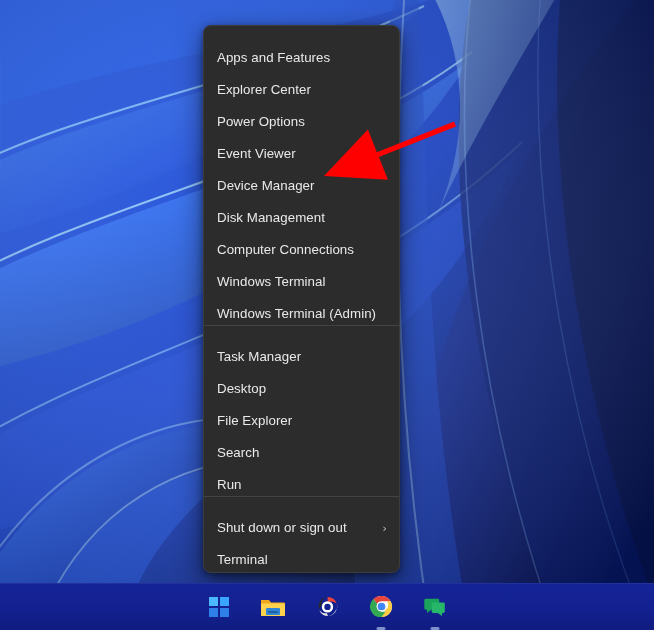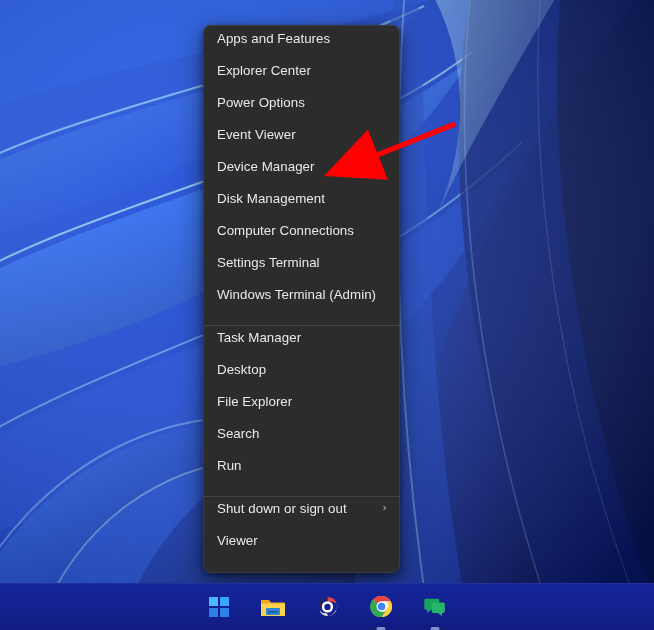--- a/index.html
+++ b/index.html
@@ -36,21 +36,21 @@
     background:#2c2c2c;
     border:1px solid #3c3c3c;
     border-radius:8px;
     box-shadow:0 8px 26px rgba(0,0,0,0.50), 0 2px 6px rgba(0,0,0,0.40);
     padding:6px 0 6px 0;
     box-sizing:border-box;
     overflow:hidden;
   }
   .ctx-item{
     height:32px;
-    display:flex;align-items:flex-start;
+    display:flex;align-items:flex-end;
     padding:0 12px 0 13px;
     color:#e9e9e9;
     font-size:13.3px;
     line-height:1;
     letter-spacing:0.05px;
     white-space:nowrap;
     position:relative;
   }
   .ctx-item .lbl{flex:1 1 auto;}
   .ctx-item .chev{
@@ -160,21 +160,21 @@
     <div class="ctx-item">
       <span class="lbl">Device Manager</span>
     </div>
     <div class="ctx-item">
       <span class="lbl">Disk Management</span>
     </div>
     <div class="ctx-item">
       <span class="lbl">Computer Connections</span>
     </div>
     <div class="ctx-item">
-      <span class="lbl">Settings Terminal</span>
+      <span class="lbl">Windows Terminal</span>
     </div>
     <div class="ctx-item">
       <span class="lbl">Windows Terminal (Admin)</span>
     </div>
     <div class="ctx-sep"></div>
     <div class="ctx-item">
       <span class="lbl">Task Manager</span>
     </div>
     <div class="ctx-item">
       <span class="lbl">Desktop</span>
@@ -187,21 +187,21 @@
     </div>
     <div class="ctx-item">
       <span class="lbl">Run</span>
     </div>
     <div class="ctx-sep"></div>
     <div class="ctx-item">
       <span class="lbl">Shut down or sign out</span>
       <span class="chev">›</span>
     </div>
     <div class="ctx-item">
-      <span class="lbl">Viewer</span>
+      <span class="lbl">Terminal</span>
     </div>
   </div>
 
 <svg class="annot-arrow" viewBox="0 0 654 630" xmlns="http://www.w3.org/2000/svg">
   <g id="arrow-group">
     <polygon id="arrow-shape" points="324.0,176.0 367.9,129.5 376.9,152.2 454.0,121.6 456.0,126.4 378.9,157.0 387.9,179.7" fill="#ff0000"></polygon>
   </g>
 </svg>
 
 <div class="taskbar">

